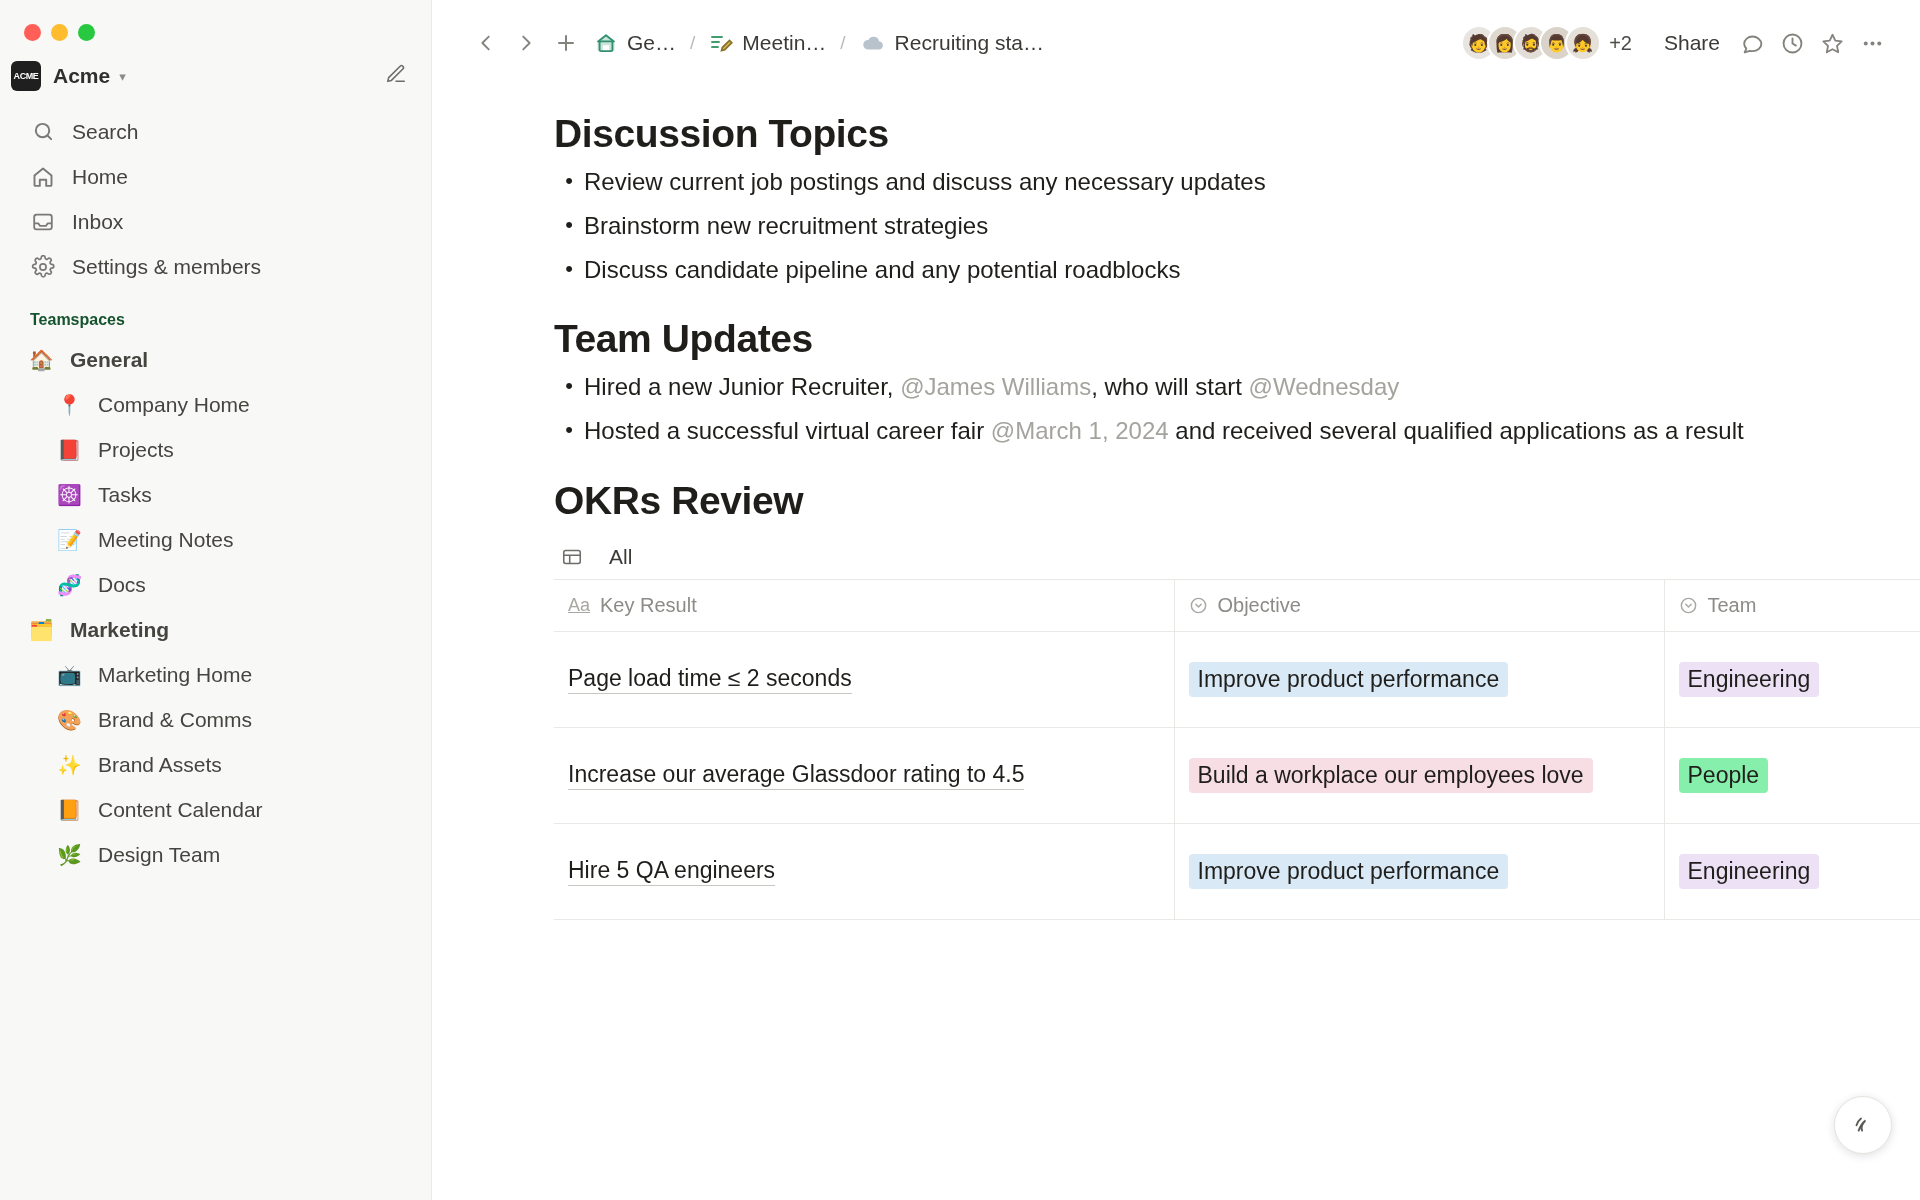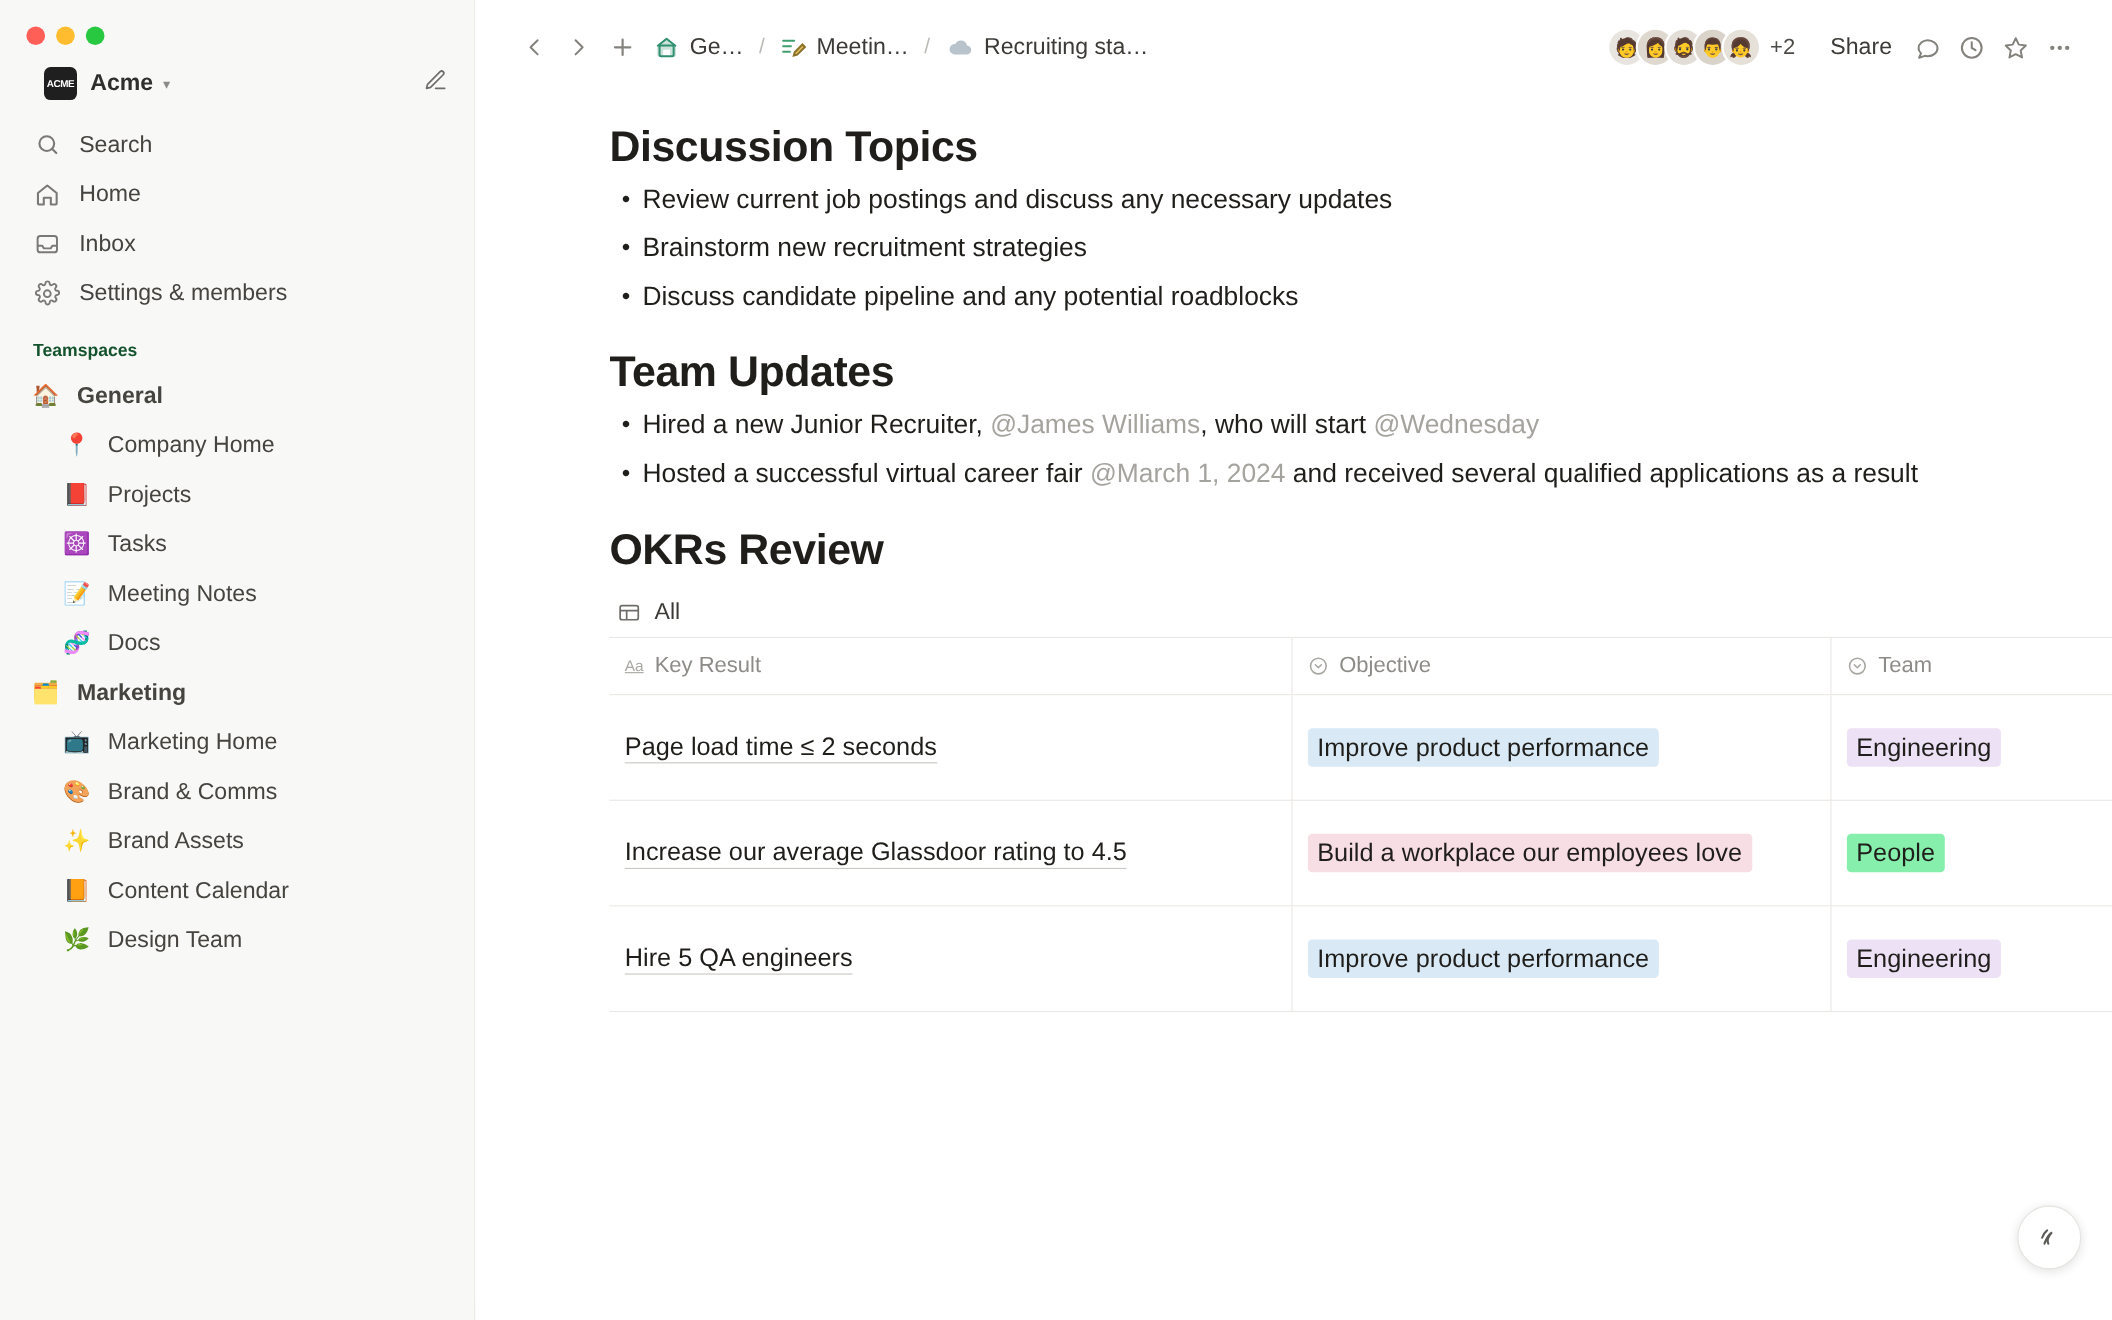--- a/index.html
+++ b/index.html
@@ -21,21 +21,21 @@
     flex: none;
   }
   .win-dots { display: flex; gap: 10px; padding: 14px 0 10px 24px; }
   .dot { width: 17px; height: 17px; border-radius: 50%; }
   .dot.red { background: #ff5f57; }
   .dot.yellow { background: #febc2e; }
   .dot.green { background: #28c840; }
 
   .ws-row {
     display: flex; align-items: center;
-    padding: 6px 24px 6px 40px;
+    padding: 6px 24px 6px 11px;
     height: 50px;
   }
   .ws-logo {
     width: 30px; height: 30px; border-radius: 6px;
     background: #1f1f1f; color: #fff;
     font-size: 9px; font-weight: bold;
     display: flex; align-items: center; justify-content: center;
     letter-spacing: -0.4px;
     flex: none;
   }
@@ -144,42 +144,42 @@
     margin: 9px 0; font-size: 24px; line-height: 1.45; color: #29282444;
   }
   .bul {
     width: 30px; flex: none; color: #1f1e1b;
     font-size: 22px; line-height: 1.45; text-align: center;
   }
   .btxt { color: #1f1e1b; }
   .mention { color: #a5a39e; }
 
   .db-title {
-    display: flex; align-items: center; gap: 11px;
+    display: flex; align-items: center; gap: 25px;
     margin: 22px 0 10px 6px;
     font-size: 21px; color: #3c3a36;
   }
 
   table.okr {
     border-collapse: collapse; width: 100%;
     table-layout: fixed;
   }
   table.okr th, table.okr td {
     border-top: 1px solid #eae8e4;
     border-bottom: 1px solid #eae8e4;
     border-right: 1px solid #eae8e4;
     text-align: left; vertical-align: middle;
   }
   table.okr th:first-child, table.okr td:first-child { border-left: none; }
   table.okr th {
     font-weight: normal; font-size: 20px; color: #8d8b87;
     height: 52px; padding: 0 10px 0 14px;
   }
   .th-inner { display: flex; align-items: center; gap: 10px; }
-  .th-ico { color: #a9a7a2; font-size: 14px; display: flex; align-items: center; text-decoration: underline; }
+  .th-ico { color: #a9a7a2; font-size: 18px; display: flex; align-items: center; text-decoration: underline; }
   table.okr td { height: 96px; padding: 0 10px 0 14px; font-size: 23px; color: #1f1e1b; }
   .cell-underline { border-bottom: 1px solid #c9c7c2; display: inline-block; padding-bottom: 1px; }
   .tag {
     display: inline-block; padding: 3px 9px; border-radius: 4px;
     font-size: 23px; line-height: 1.3;
   }
   .tag.blue { background: #d9e9f5; color: #1f1e1b; }
   .tag.pink { background: #f7dde4; color: #1f1e1b; }
   .tag.purple { background: #ece1f5; color: #1f1e1b; }
   .tag.green { background: #86efac; color: #1f1e1b; }

